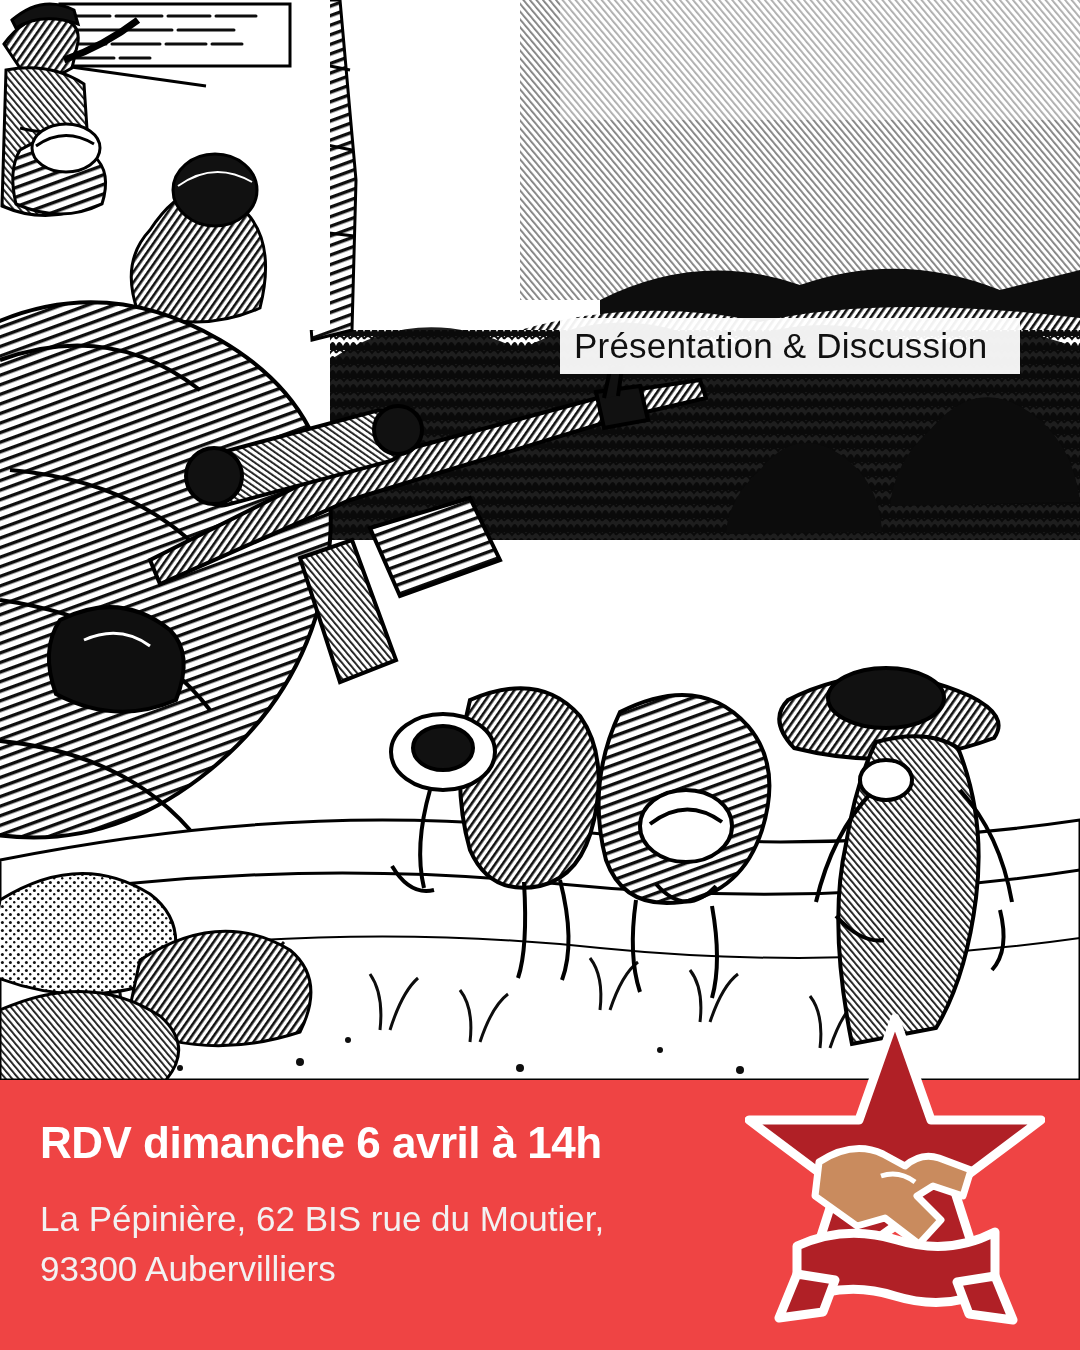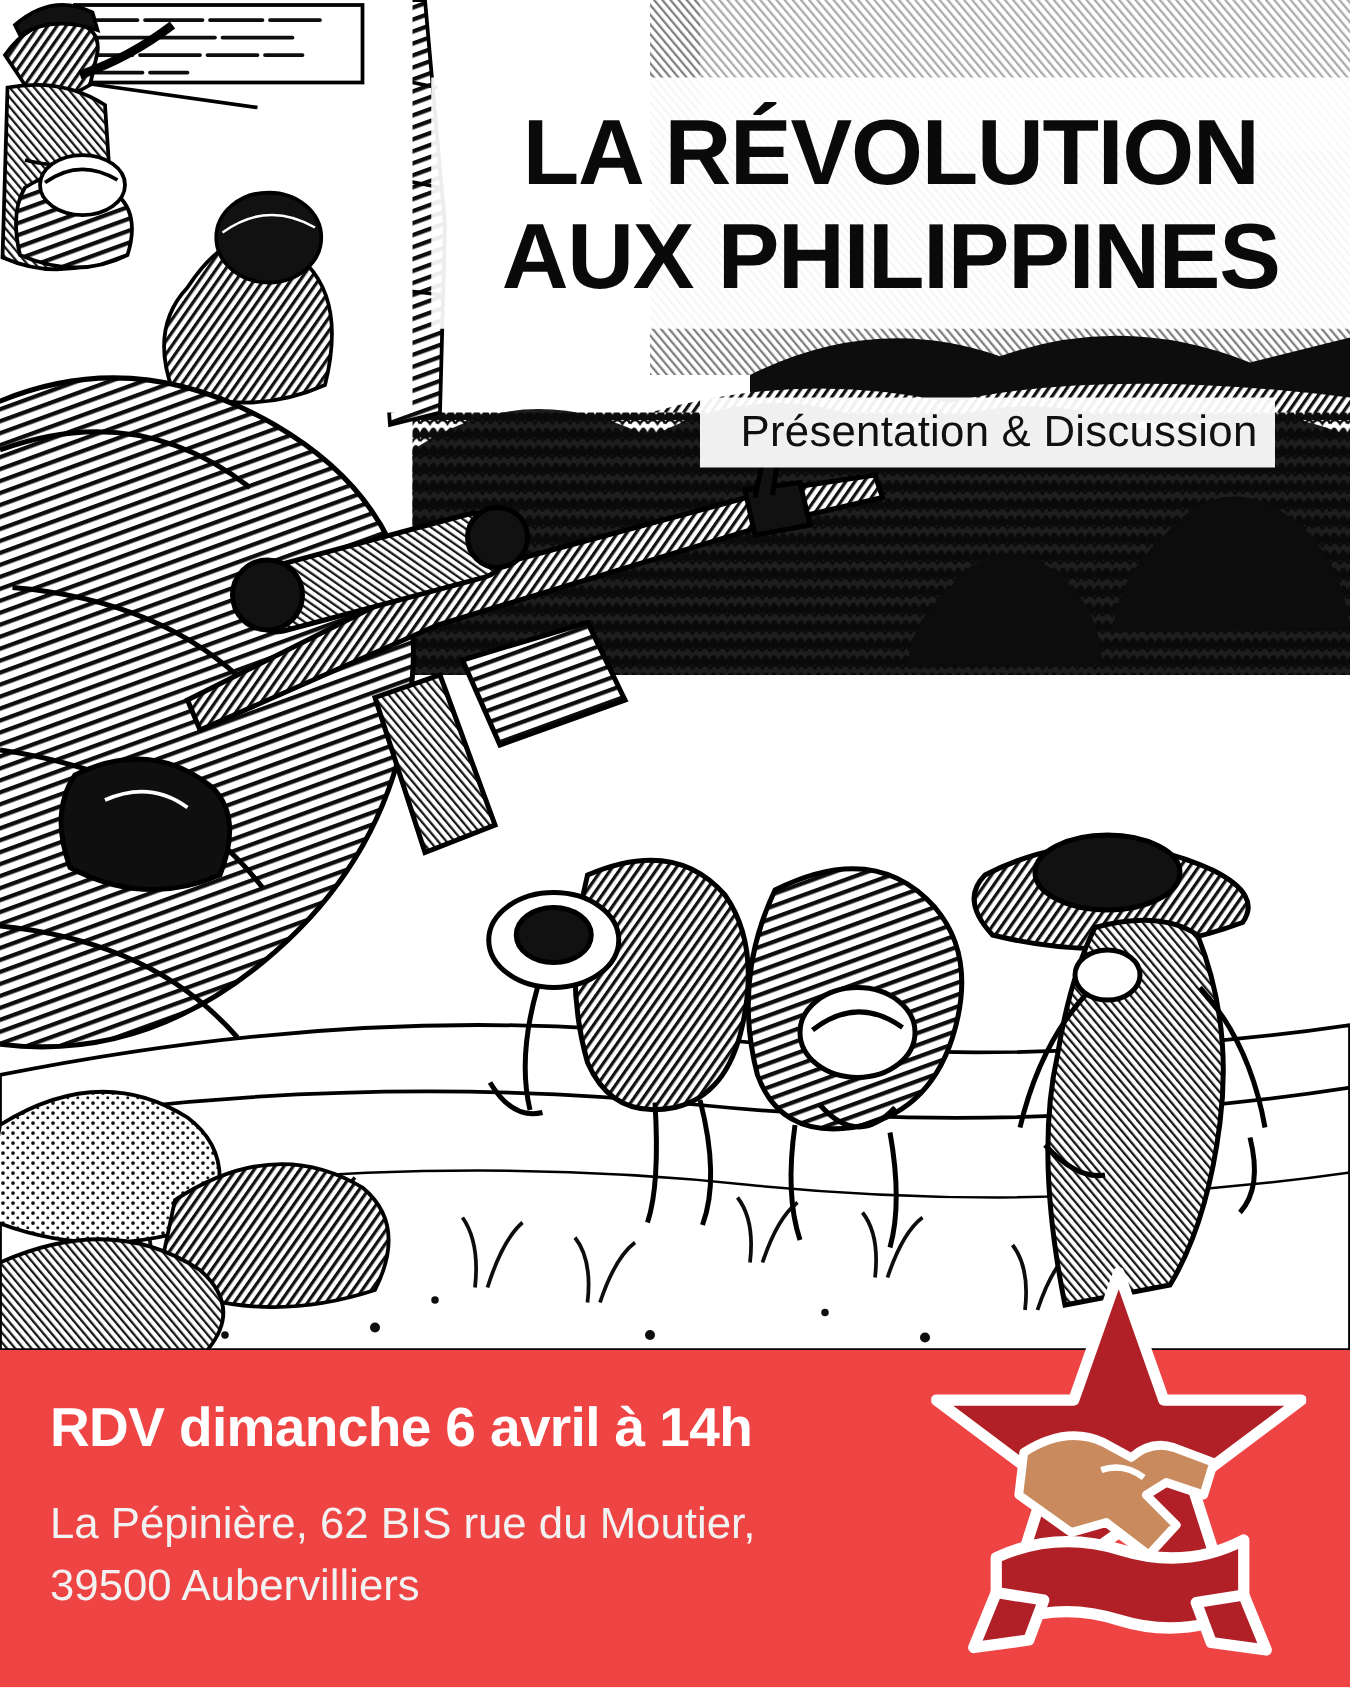--- a/index.html
+++ b/index.html
@@ -56,21 +56,21 @@
     white-space: nowrap;
   }
   .subtitle-band {
     position: absolute;
     left: 560px;
     top: 318px;
     width: 460px;
     background: rgba(255,255,255,0.94);
     padding: 8px 14px;
     box-sizing: border-box;
-    text-align: right;
+    text-align: left;
   }
   .subtitle-text {
     font-family: "Liberation Sans", sans-serif;
     font-size: 35px;
     color: #101010;
     letter-spacing: 0.2px;
     white-space: nowrap;
   }
 
   
@@ -264,34 +264,30 @@
         <circle cx="300" cy="1062" r="4"></circle>
           <circle cx="348" cy="1040" r="3"></circle>
         <circle cx="520" cy="1068" r="4"></circle>
           <circle cx="660" cy="1050" r="3"></circle>
         <circle cx="740" cy="1070" r="4"></circle>
           <circle cx="180" cy="1068" r="3"></circle>
       </g>
     </svg>
   </div>
 
-  <div class="title-band">
-    <div class="title-line">LA RÉVOLUTION</div>
-    <div class="title-line">AUX PHILIPPINES</div>
-  </div>
 
   <div class="subtitle-band">
     <span class="subtitle-text">Présentation &amp; Discussion</span>
   </div>
 
   <div class="info-bar">
     <div class="info-date">RDV dimanche 6 avril à 14h</div>
     <div class="info-address">
       <div>La Pépinière, 62 BIS rue du Moutier,</div>
-      <div>39500 Aubervilliers</div>
+      <div>93300 Aubervilliers</div>
     </div>
   </div>
 
   <div class="logo">
     <svg viewBox="0 0 300 320" xmlns="http://www.w3.org/2000/svg" aria-hidden="true">
       <g>
         <path d="M150 8 L186 110 L296 110 L208 176 L242 282 L150 216 L58 282 L92 176 L4 110 L114 110 Z" fill="#b02026" stroke="#ffffff" stroke-width="9" stroke-linejoin="round"></path>
       </g>
       <g>
         <path d="M74 152 q34 -22 64 -8 l22 12 q16 -14 34 -8 l32 12 -8 26 -30 -10 -16 10 24 24 -22 24 -34 -26 -28 8 -42 -30 z" fill="#c98b5e" stroke="#ffffff" stroke-width="7" stroke-linejoin="round"></path>

